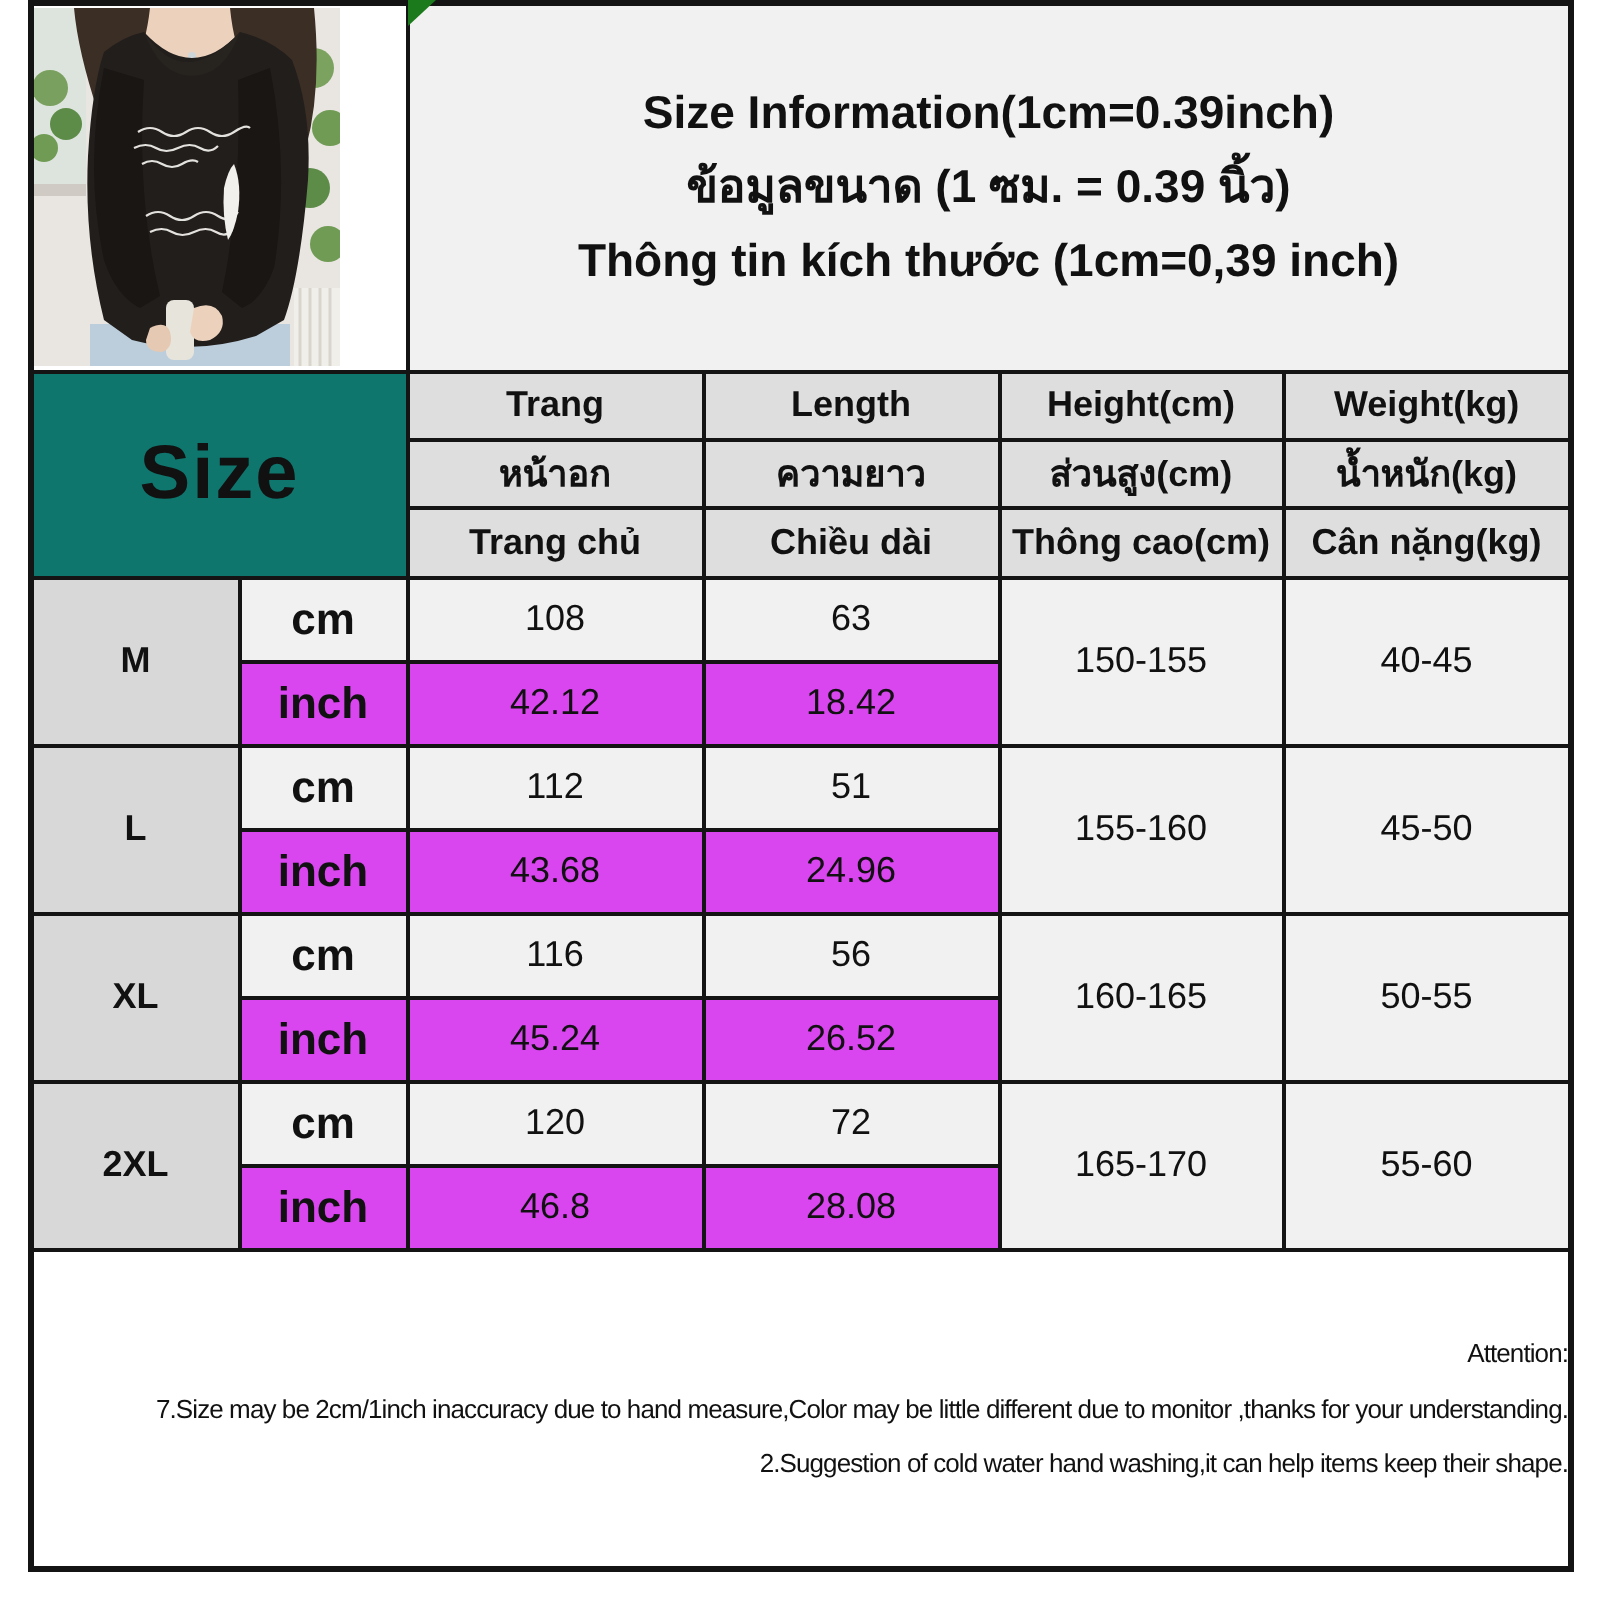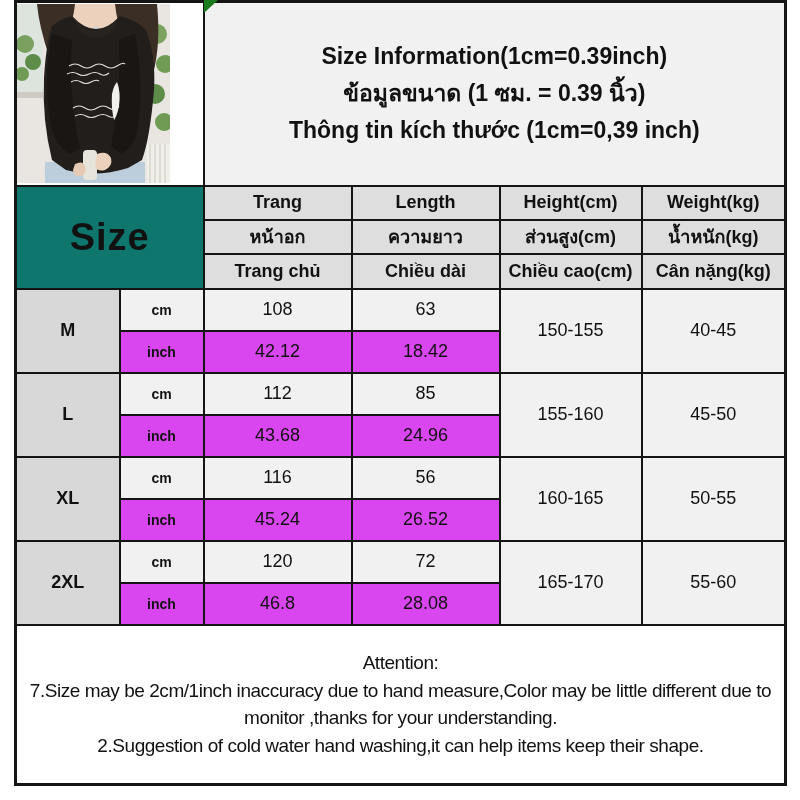--- a/index.html
+++ b/index.html
@@ -20,25 +20,25 @@
   td.photo-cell{background:#ffffff;padding:3px 12px 2px 5px;}
   td.title-cell{background:#f1f1f1;}
   .title-line{font-weight:bold;font-size:23px;line-height:37px;white-space:nowrap;}
   
   td.size-head{background:#0f766e;font-weight:bold;font-size:38px;letter-spacing:1px;}
   td.col-head{background:#dedede;font-weight:bold;font-size:18px;}
   
   td.size-letter{background:#d8d8d8;font-weight:bold;font-size:18px;}
   td.unit-cm, td.val-cm, td.merged-val{background:#f1f1f1;}
   td.unit-inch, td.val-inch{background:#d946ef;}
-  td.unit-cm, td.unit-inch{font-weight:bold;font-size:14px;}
+  td.unit-cm, td.unit-inch{font-weight:bold;font-size:22px;}
   td.val-cm, td.val-inch, td.merged-val{font-weight:normal;font-size:18px;}
   
   td.attention-cell{background:#ffffff;text-align:left;vertical-align:top;padding:5px 6px 0 6px;}
-  .attn{font-size:19px;line-height:27.5px;letter-spacing:-0.45px;font-weight:400;margin:0;}
+  .attn{font-size:13px;line-height:27.5px;letter-spacing:-0.45px;font-weight:400;margin:0;text-align:right;}
   
   .green-notch{
     position:absolute;top:0;left:190px;width:0;height:0;z-index:5;
     border-top:13px solid #1b7a1b;border-right:14px solid transparent;
   }
   svg{display:block;}
 </style>
 </head>
 <body>
 
@@ -120,21 +120,21 @@
     </tr>
     <tr style="height:34px">
       <td class="col-head">หน้าอก</td>
       <td class="col-head">ความยาว</td>
       <td class="col-head">ส่วนสูง(cm)</td>
       <td class="col-head">น้ำหนัก(kg)</td>
     </tr>
     <tr style="height:35px">
       <td class="col-head">Trang chủ</td>
       <td class="col-head">Chiều dài</td>
-      <td class="col-head">Chiều cao(cm)</td>
+      <td class="col-head">Thông cao(cm)</td>
       <td class="col-head">Cân nặng(kg)</td>
     </tr>
 
     <tr style="height:42px">
       <td rowspan="2" class="size-letter">M</td>
       <td class="unit-cm">cm</td>
       <td class="val-cm">108</td>
       <td class="val-cm">63</td>
       <td rowspan="2" class="merged-val">150-155</td>
       <td rowspan="2" class="merged-val">40-45</td>
@@ -142,21 +142,21 @@
     <tr style="height:42px">
       <td class="unit-inch">inch</td>
       <td class="val-inch">42.12</td>
       <td class="val-inch">18.42</td>
     </tr>
 
     <tr style="height:42px">
       <td rowspan="2" class="size-letter">L</td>
       <td class="unit-cm">cm</td>
       <td class="val-cm">112</td>
-      <td class="val-cm">85</td>
+      <td class="val-cm">51</td>
       <td rowspan="2" class="merged-val">155-160</td>
       <td rowspan="2" class="merged-val">45-50</td>
     </tr>
     <tr style="height:42px">
       <td class="unit-inch">inch</td>
       <td class="val-inch">43.68</td>
       <td class="val-inch">24.96</td>
     </tr>
 
     <tr style="height:42px">

